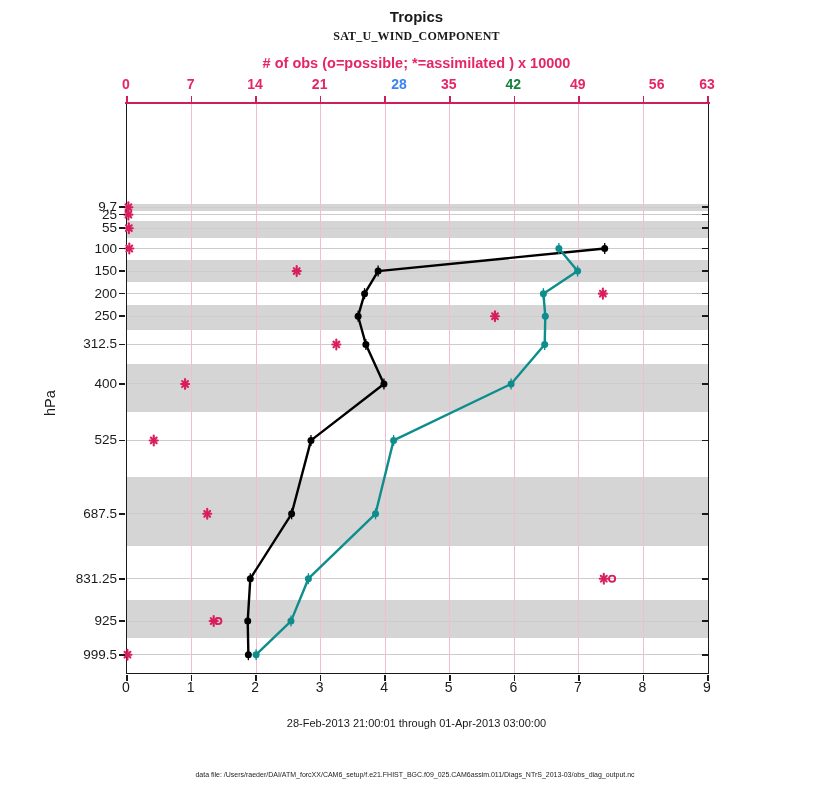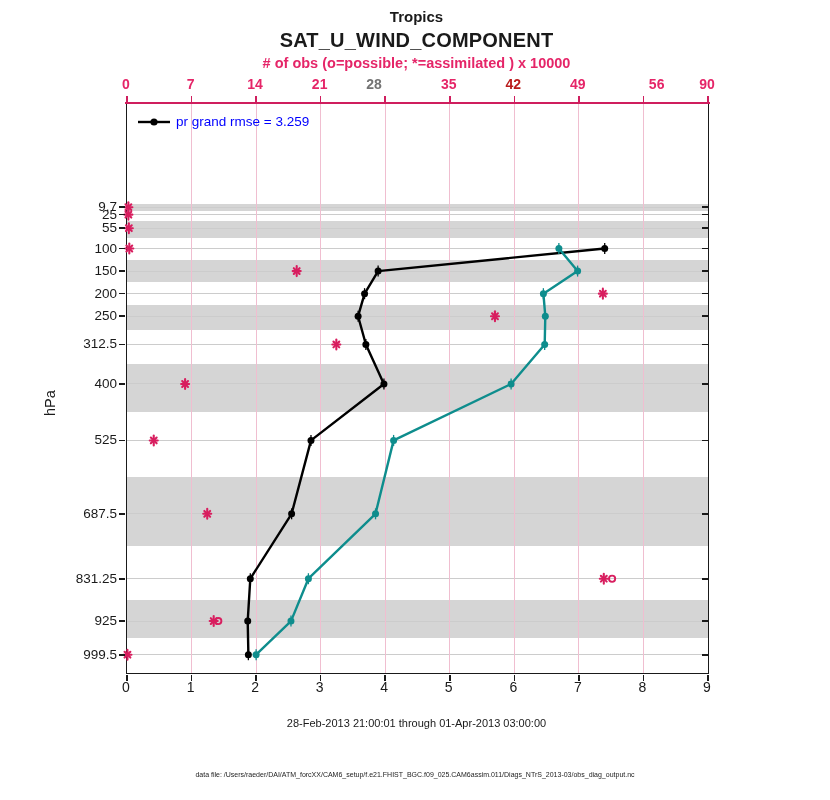--- a/index.html
+++ b/index.html
@@ -2,21 +2,21 @@
 <html><head>
 <meta charset="utf-8">
 <style>
   html,body{margin:0;padding:0;background:#ffffff;}
   #figure{
     position:relative;width:830px;height:800px;background:#ffffff;
     font-family:"Liberation Sans", sans-serif;color:#1a1a1a;overflow:hidden;padding-left:17px;
   }
   .centered-over-plot{position:absolute;left:126px;width:581px;text-align:center;}
   .t1{top:8px;font-size:15px;font-weight:bold;}
-  .t2{top:29px;font-size:20px;font-weight:bold;letter-spacing:.2px;}
+  .t2{top:29px;font-size:12px;font-weight:bold;letter-spacing:.2px;font-family:Liberation Serif, serif;}
   .obslabel{top:55px;font-size:14.5px;font-weight:bold;}
   .xlab{top:697px;font-size:14.5px;}
   .dates{top:717px;font-size:11px;}
   .foot{position:absolute;left:0;width:830px;top:771px;text-align:center;font-size:7px;color:#222;}
   .ylab{position:absolute;left:30px;top:388px;width:40px;font-size:14.5px;transform:rotate(-90deg);}
   #plot-area{position:absolute;left:126px;top:104px;width:581px;height:569px;
     border-left:1.6px solid #1a1a1a;border-right:1.6px solid #1a1a1a;border-bottom:1.6px solid #1a1a1a;
     overflow:visible;}
   #plot-topline{position:absolute;left:-1.6px;top:-1.6px;width:584.2px;height:1.6px;}
   .band{position:absolute;left:0;width:581px;}
@@ -40,26 +40,26 @@
 
   <div class="centered-over-plot t1">Tropics</div>
   <div class="centered-over-plot t2">SAT_U_WIND_COMPONENT</div>
   <div class="centered-over-plot obslabel" id="obslabel" style="color: rgb(229, 37, 104);"># of obs (o=possible; *=assimilated ) x 10000</div>
 
   <div class="ticklabel-row" id="top-ticklabels" style="top:76px">
       <div class="ticklabel" style="left: 0px; color: rgb(229, 37, 104); font-weight: bold;">0</div>
       <div class="ticklabel" style="left: 64.5556px; color: rgb(229, 37, 104); font-weight: bold;">7</div>
       <div class="ticklabel" style="left: 129.111px; color: rgb(229, 37, 104); font-weight: bold;">14</div>
       <div class="ticklabel" style="left: 193.667px; color: rgb(229, 37, 104); font-weight: bold;">21</div>
-      <div class="ticklabel" style="left: 248px; color: #737373; font-weight: bold;">28</div>
+      <div class="ticklabel" style="left: 273px; color: #3b82f6; font-weight: bold;">28</div>
       <div class="ticklabel" style="left: 322.778px; color: rgb(229, 37, 104); font-weight: bold;">35</div>
-      <div class="ticklabel" style="left: 387.333px; color: #b91c1c; font-weight: bold;">42</div>
+      <div class="ticklabel" style="left: 387.333px; color: #15803d; font-weight: bold;">42</div>
       <div class="ticklabel" style="left: 451.889px; color: rgb(229, 37, 104); font-weight: bold;">49</div>
       <div class="ticklabel" style="left: 516.444px; color: rgb(229, 37, 104); font-weight: bold; text-align: right;">56</div>
-      <div class="ticklabel" style="left: 581px; color: rgb(229, 37, 104); font-weight: bold;">90</div>
+      <div class="ticklabel" style="left: 581px; color: rgb(229, 37, 104); font-weight: bold;">63</div>
     </div>
 
   <div class="ylab">hPa</div>
   <div id="ylabels">
       <div class="yticklabel" style="top: 95.1877px;">9.7</div>
       <div class="yticklabel" style="top: 102.639px;">25</div>
       <div class="yticklabel" style="top: 116.187px;">55</div>
       <div class="yticklabel" style="top: 136.508px; margin-left: 27px;">100</div>
       <div class="yticklabel" style="top: 159.087px;">150</div>
       <div class="yticklabel" style="top: 181.667px;">200</div>
@@ -236,27 +236,20 @@
           <line x1="83.78888888888888" y1="519.9674603174603" x2="89.58888888888889" y2="514.1674603174604"></line>
         </g>
         <g stroke="#d81e5f" stroke-width="2.1" stroke-linecap="round">
           <line x1="0.46111111111111114" y1="545.7107142857143" x2="0.46111111111111114" y2="555.7107142857143"></line>
           <line x1="-3.5388888888888888" y1="550.7107142857143" x2="4.461111111111111" y2="550.7107142857143"></line>
           <line x1="-2.4388888888888887" y1="547.8107142857143" x2="3.361111111111111" y2="553.6107142857143"></line>
           <line x1="-2.4388888888888887" y1="553.6107142857143" x2="3.361111111111111" y2="547.8107142857143"></line>
         </g>
       </svg>
     <div id="legend">
-      <div class="lrow">
-        <svg width="34" height="12">
-          <line x1="1" y1="6" x2="33" y2="6" stroke-width="2.4" stroke="#000000"></line>
-          <circle cx="17" cy="6" r="3.6" fill="#000000"></circle>
-        </svg>
-        <span style="color: rgb(0, 0, 255);">pr grand rmse = 3.259</span>
-      </div>
     </div>
   <div class="tickmark" style="left: -0.8px; top: -7.6px; width: 1.6px; height: 6px; background: rgb(207, 30, 94);"></div>
       <div class="tickmark" style="left: -0.8px; top: 570.6px; width: 1.6px; height: 6px; background: rgb(26, 26, 26);"></div>
       <div class="tickmark" style="left: 63.7556px; top: -7.6px; width: 1.6px; height: 6px; background: rgb(207, 30, 94);"></div>
       <div class="tickmark" style="left: 63.7556px; top: 570.6px; width: 1.6px; height: 6px; background: rgb(26, 26, 26);"></div>
       <div class="tickmark" style="left: 128.311px; top: -7.6px; width: 1.6px; height: 6px; background: rgb(207, 30, 94);"></div>
       <div class="tickmark" style="left: 128.311px; top: 570.6px; width: 1.6px; height: 6px; background: rgb(26, 26, 26);"></div>
       <div class="tickmark" style="left: 192.867px; top: -7.6px; width: 1.6px; height: 6px; background: rgb(207, 30, 94);"></div>
       <div class="tickmark" style="left: 192.867px; top: 570.6px; width: 1.6px; height: 6px; background: rgb(26, 26, 26);"></div>
       <div class="tickmark" style="left: 257.422px; top: -7.6px; width: 1.6px; height: 6px; background: rgb(207, 30, 94);"></div>

